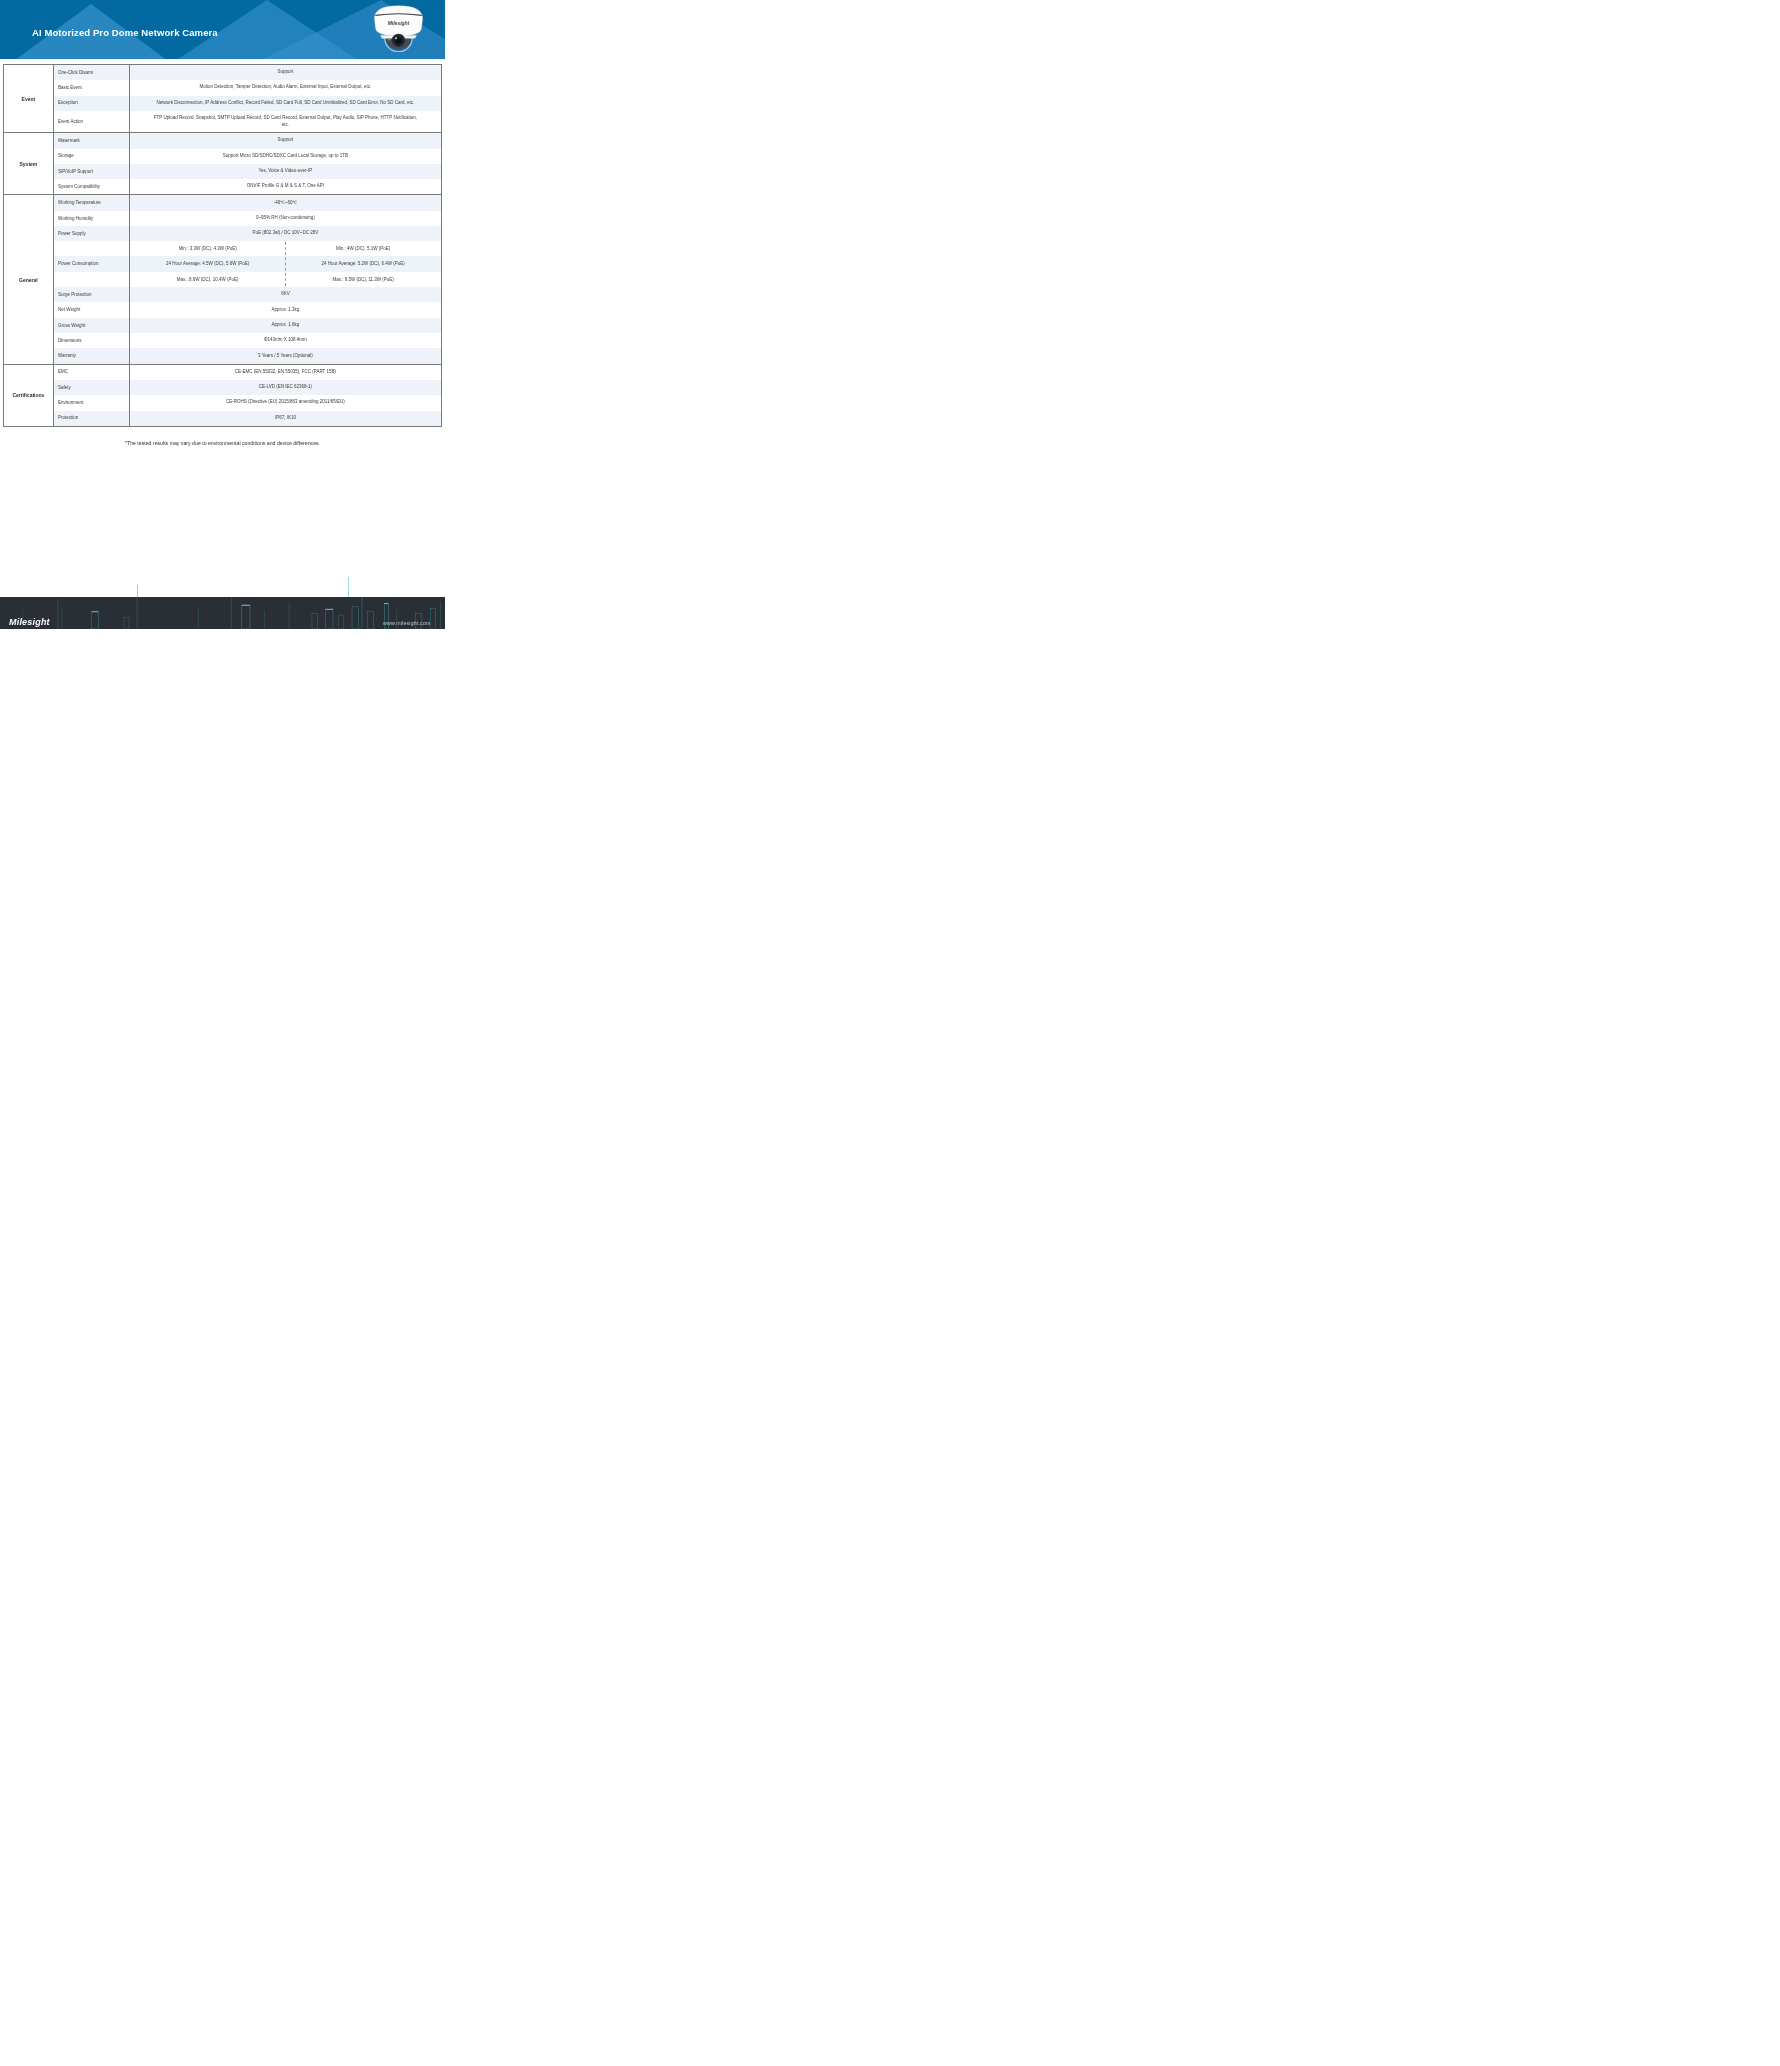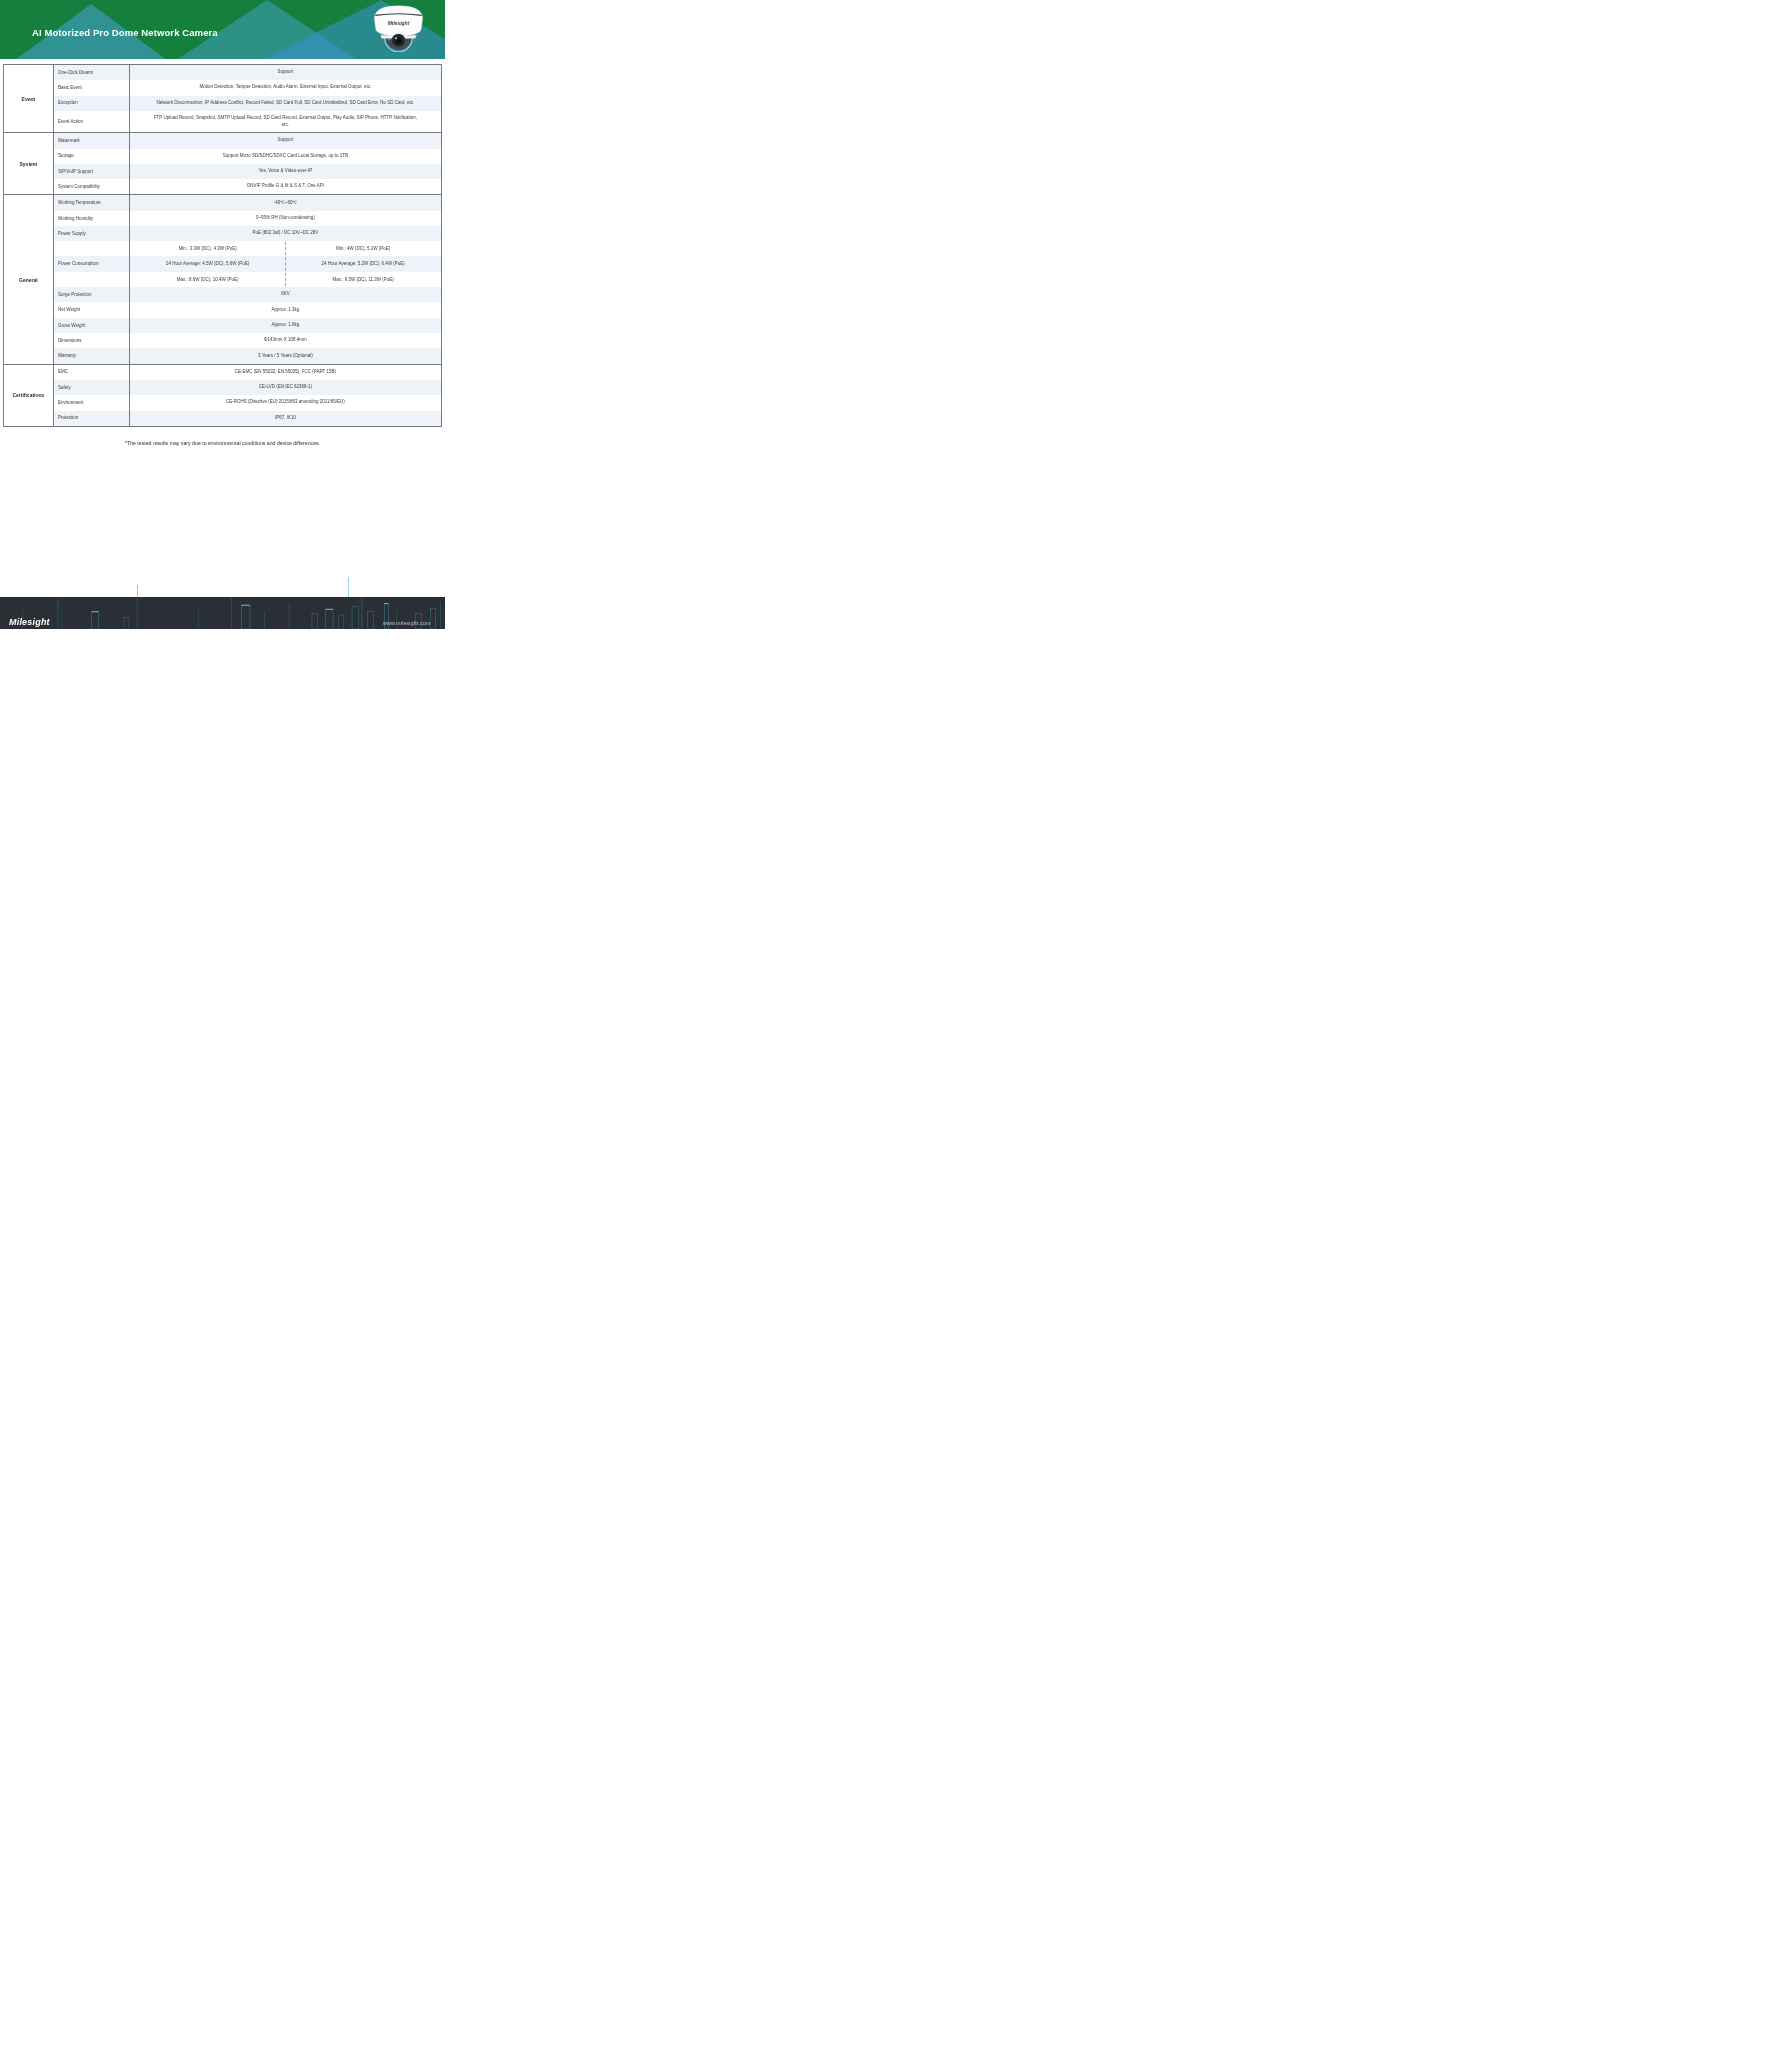--- a/index.html
+++ b/index.html
@@ -2,21 +2,21 @@
 <html style="font-size:6.6px"><head>
 <meta charset="utf-8">
 <style>
   html,body{margin:0;padding:0;}
   body{
     width:445px;height:629px;position:relative;background:#ffffff;
     font-family:"Liberation Sans",sans-serif;overflow:hidden;
     -webkit-font-smoothing:antialiased;
   }
   
-  .banner{position:absolute;top:0;left:0;width:445px;height:59px;background:#15803d;overflow:hidden;}
+  .banner{position:absolute;top:0;left:0;width:445px;height:59px;background:#0369a1;overflow:hidden;}
   .tri{position:absolute;bottom:0;}
   .tri1{left:16.5px;width:149px;height:55px;background:#48A1DB;opacity:.55;clip-path:polygon(50% 0,0 100%,100% 100%);}
   .tri2{left:178px;width:178px;height:59px;background:#4AA3DD;opacity:.45;clip-path:polygon(50% 0,0 100%,100% 100%);}
   .tri3{right:-33px;width:215px;height:59px;background:#3892CF;opacity:.55;clip-path:polygon(55% 0,0 100%,100% 100%);}
   .page-title{position:absolute;left:32px;top:27px;font-size:9.5px;font-weight:600;color:#ffffff;letter-spacing:0.1px;}
   .camera{position:absolute;left:367px;top:1.7px;width:63px;height:50px;}
   
   .spec-table{
     position:absolute;left:2.9px;top:64px;width:439px;box-sizing:border-box;
     border:1.2px solid #7B7878;background:#fff;

